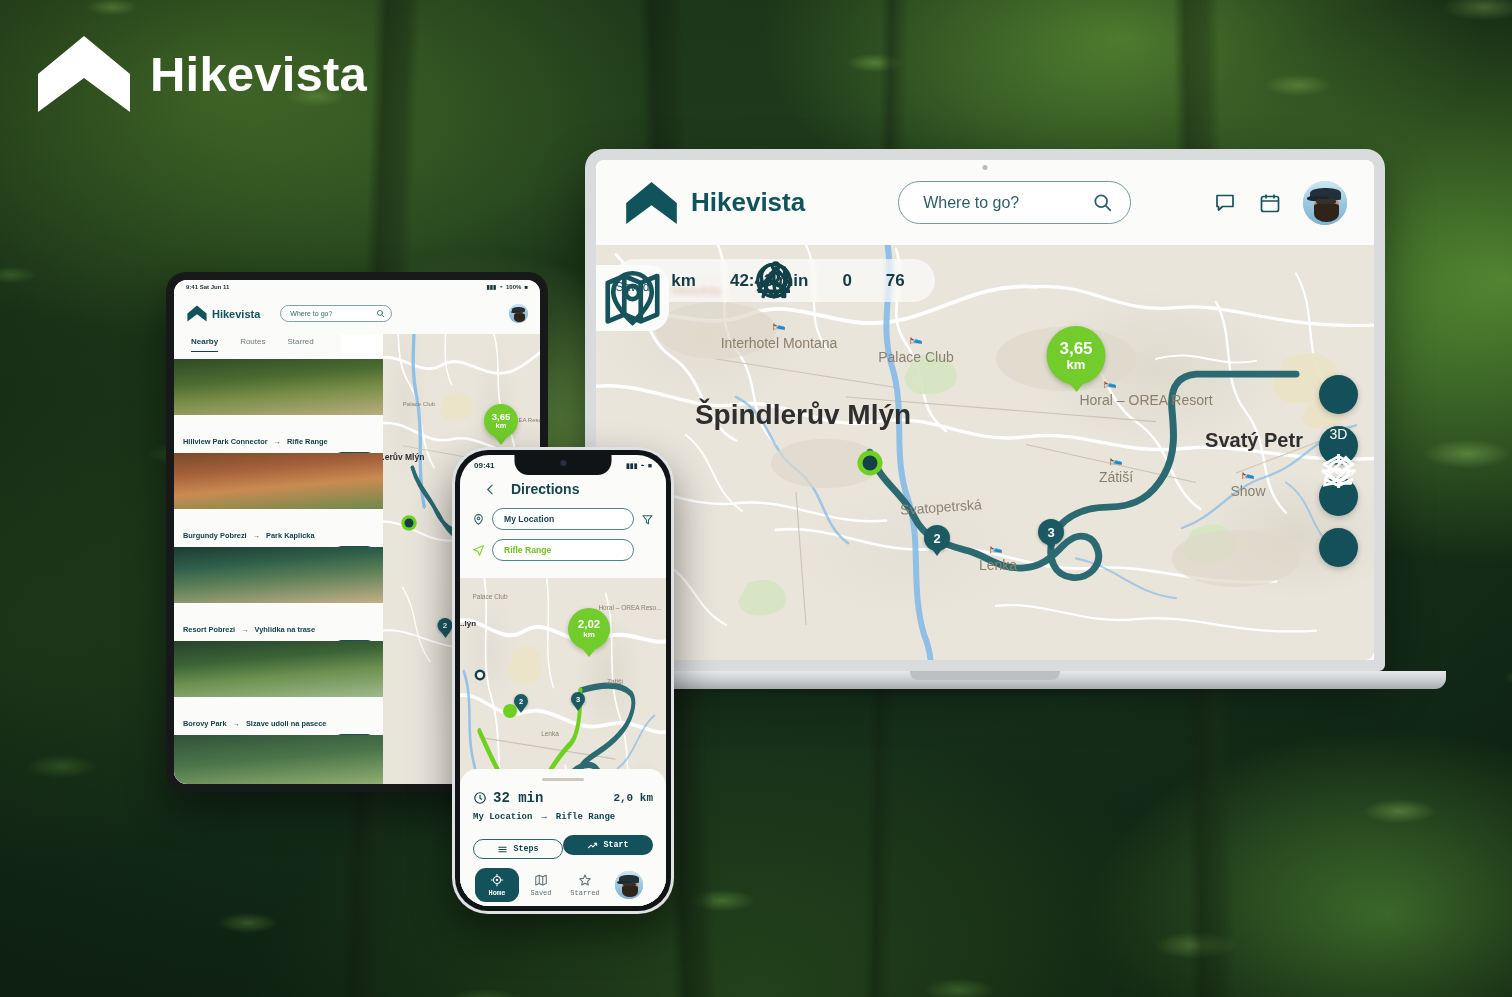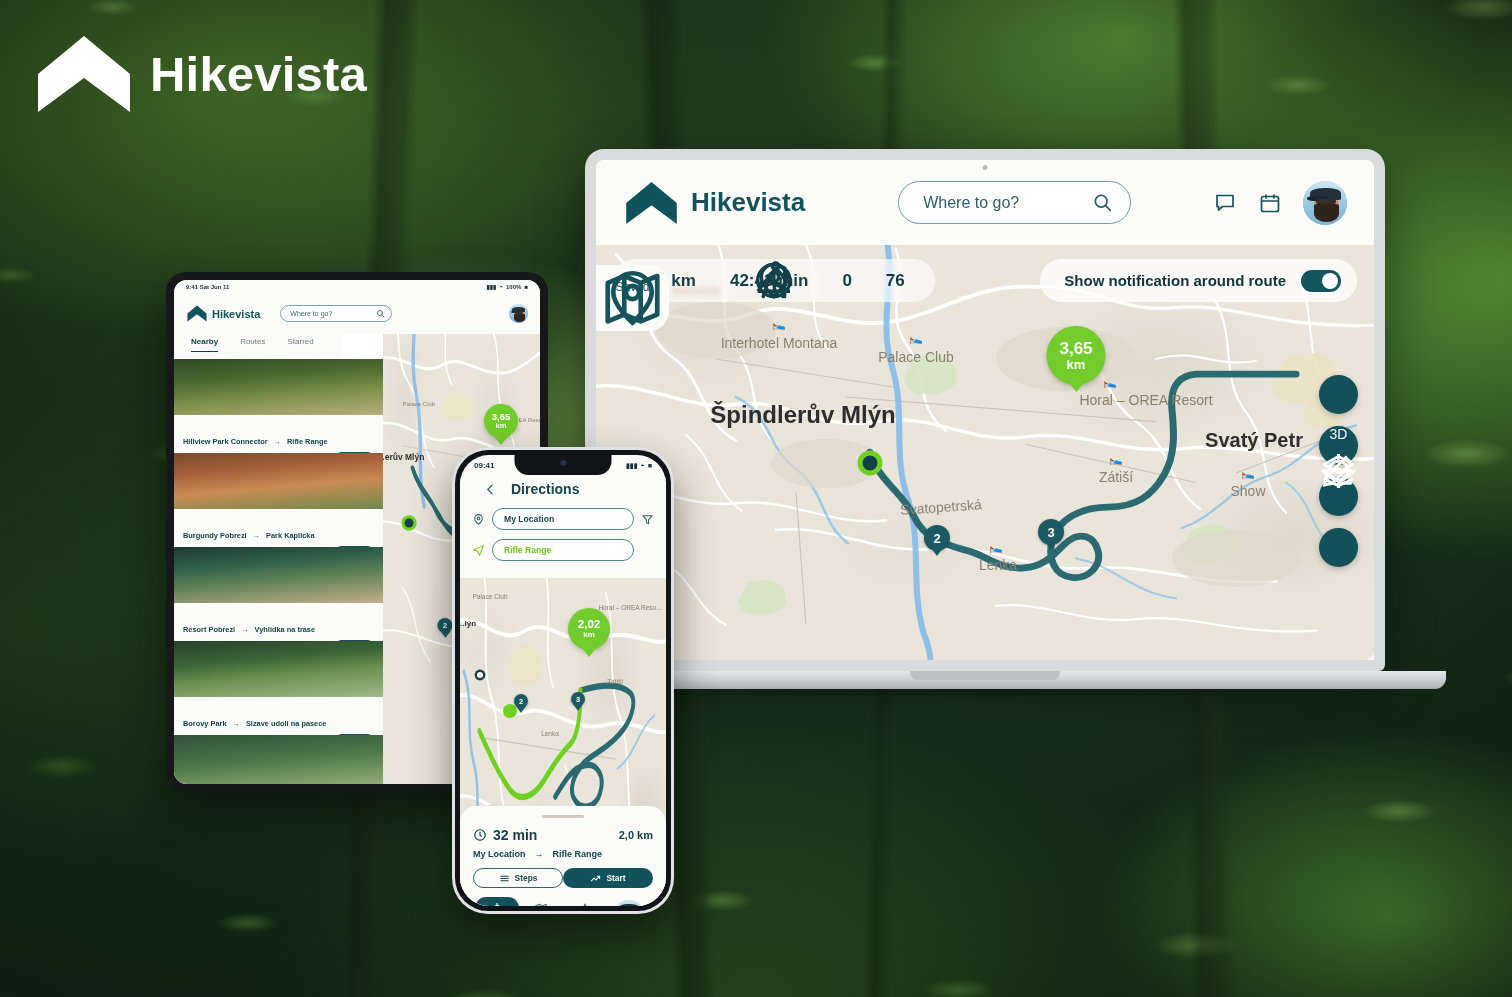--- a/index.html
+++ b/index.html
@@ -266,33 +266,33 @@
   }
   .ph-head { position: absolute; left: 0; right: 0; top: 21px; height: 102px; background: #fbfbf9; z-index: 7; }
   .ph-title-row { display: flex; align-items: center; gap: 14px; padding: 5px 0 0 24px; }
   .ph-title { font-size: 14px; font-weight: 600; color: #15454d; }
   .ph-field {
     height: 22px; border: 1.2px solid #4f868c; border-radius: 11px; display: flex; align-items: center;
     padding: 0 11px; font-size: 8.6px; font-weight: 700; background: #fff;
   }
   .ph-map { position: absolute; left: 0; right: 0; top: 123px; bottom: 0; }
   .ph-sheet {
-    position: absolute; left: 0; right: 0; bottom: 0; height: 100px;
-    background: #fbfbf9; border-radius: 17px 17px 0 0; z-index: 7; padding: 9px 13px 0;
+    position: absolute; left: 0; right: 0; bottom: 0; height: 137px;
+    background: #fbfbf9; border-radius: 17px 17px 0 0; z-index: 7; padding: 9px 13px 0; font-family: Liberation Mono, monospace;
   }
   .ph-grab { width: 42px; height: 3px; border-radius: 2px; background: #cfcabd; margin: 0 auto 9px; }
   .ph-dur { display: flex; align-items: center; justify-content: space-between; }
   .ph-dur .l { display: flex; align-items: center; gap: 6px; font-size: 14px; font-weight: 700; color: #133f47; }
   .ph-dur .r { font-size: 11px; font-weight: 700; color: #133f47; }
   .ph-route { display: flex; align-items: center; gap: 9px; margin-top: 6px; font-size: 9px; font-weight: 700; color: #12444c; }
   .ph-btns { display: flex; align-items: center; justify-content: space-between; margin-top: 9px; }
   .ph-steps {
     width: 90px; height: 20px; border: 1.2px solid #2b666d; border-radius: 11px;
     display: flex; align-items: center; justify-content: center; gap: 5px;
-    font-size: 8.4px; font-weight: 700; color: #15454d;
+    font-size: 8.4px; font-weight: 700; color: #15454d; margin-top: 8px;
   }
   .ph-start {
     width: 90px; height: 20px; background: #13525a; border-radius: 11px; color: #fff;
     display: flex; align-items: center; justify-content: center; gap: 5px;
     font-size: 8.4px; font-weight: 700;
   }
   .ph-nav { display: flex; align-items: center; justify-content: space-between; margin-top: 9px; padding: 0 2px; }
   .ph-navitem {
     width: 50px; display: flex; flex-direction: column; align-items: center; gap: 2px;
     font-size: 7px; color: #5c7074; padding: 5px 0;
@@ -371,21 +371,21 @@
             <ellipse cx="640" cy="330" rx="64" ry="30"></ellipse>
           </g>
 
           <path d="M274 218 C282 248 308 262 318 286 C330 312 352 316 372 322 C392 328 404 342 428 340 C452 338 460 322 472 312 C484 302 498 306 502 322 C506 338 492 352 476 350 C458 348 452 330 456 312 C462 288 486 276 512 276 C540 276 556 264 568 242 C580 220 578 196 576 174 C574 152 580 138 600 136 L700 136" fill="none" stroke="#2c6a72" stroke-width="7" stroke-linecap="round" stroke-linejoin="round"></path>
         </svg>
 
         <div class="map-label lbl-poi" style="left:183px; top:98px; font-size:14px;">Interhotel Montana</div>
         <div class="map-label hotel-ico" style="left:183px; top:79px; font-size:11px;">🛌</div>
         <div class="map-label lbl-poi" style="left:320px; top:112px; font-size:14px;">Palace Club</div>
         <div class="map-label hotel-ico" style="left:320px; top:93px; font-size:11px;">🛌</div>
-        <div class="map-label lbl-city" style="left:207px; top:170px; font-size:24px;">Špindlerův Mlýn</div>
+        <div class="map-label lbl-city" style="left:207px; top:170px; font-size:28px;">Špindlerův Mlýn</div>
         <div class="map-label lbl-poi" style="left:550px; top:155px; font-size:14px;">Horal – OREA Resort</div>
         <div class="map-label hotel-ico" style="left:514px; top:137px; font-size:11px;">🛌</div>
         <div class="map-label lbl-city" style="left:658px; top:195px; font-size:20px;">Svatý Petr</div>
         <div class="map-label lbl-poi" style="left:652px; top:246px; font-size:14px;">Show</div>
         <div class="map-label hotel-ico" style="left:652px; top:228px; font-size:11px;">🛌</div>
         <div class="map-label lbl-poi" style="left:520px; top:232px; font-size:14px;">Zátiší</div>
         <div class="map-label hotel-ico" style="left:520px; top:214px; font-size:11px;">🛌</div>
         <div class="map-label lbl-poi" style="left:402px; top:320px; font-size:14px;">Lenka</div>
         <div class="map-label hotel-ico" style="left:400px; top:302px; font-size:11px;">🛌</div>
         <div class="map-label lbl-street" style="left:345px; top:262px; font-size:14px; transform:translate(-50%,-50%) rotate(-4deg);">Svatopetrská</div>
@@ -426,26 +426,20 @@
           </div>
           <div class="stat">
             <svg width="21" height="21" viewBox="0 0 24 24" fill="none" stroke="#134149" stroke-width="1.9" stroke-linejoin="round">
                 <path d="M3 18h18"></path>
                 <path d="M3 18L13 5l8 9"></path>
               </svg>
             <span>76</span>
           </div>
         </div>
 
-        <div class="notifbar">
-          <div class="t">Show notification around route</div>
-          <div class="toggle">
-              <i></i>
-            </div>
-        </div>
 
         <div class="side-panel">
           <div class="side-item">
             <svg width="24" height="24" viewBox="0 0 24 24" fill="none" stroke="#17535b" stroke-width="1.7" stroke-linejoin="round">
                 <path d="M9 4L3 6.5v14L9 18l6 2.5 6-2.5v-14L15 6.5 9 4z"></path>
                 <path d="M9 4v14M15 6.5v14"></path>
               </svg>
             <span>Saved</span>
           </div>
           <div class="side-item">

